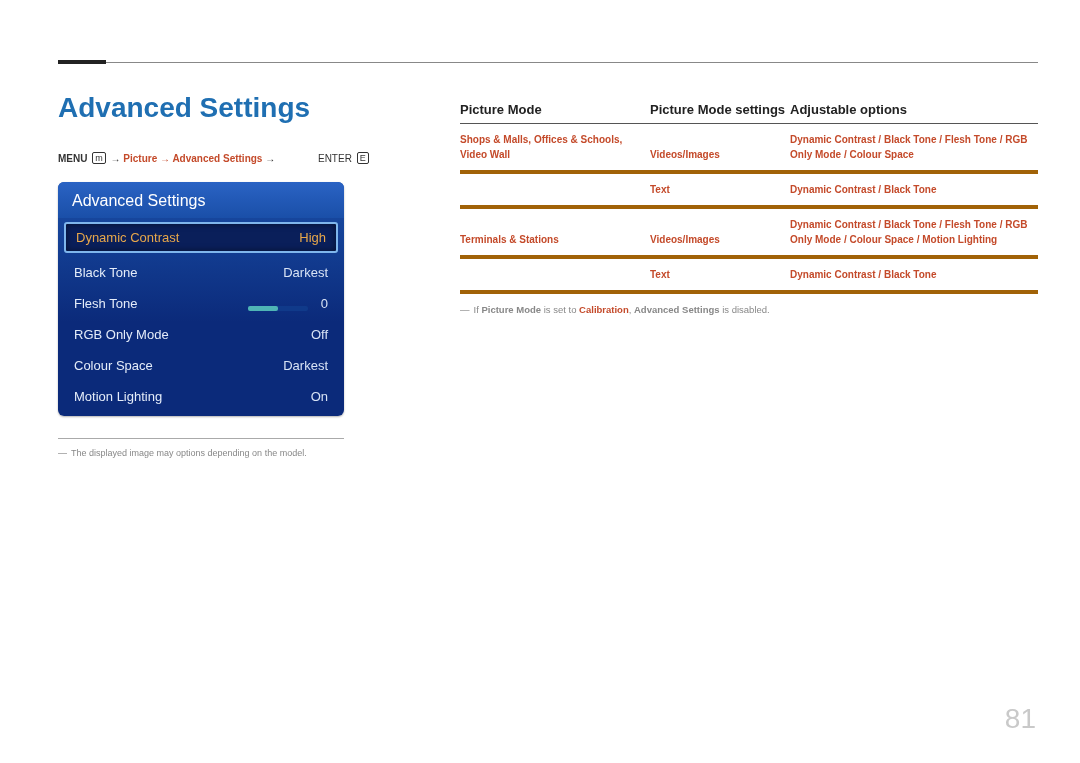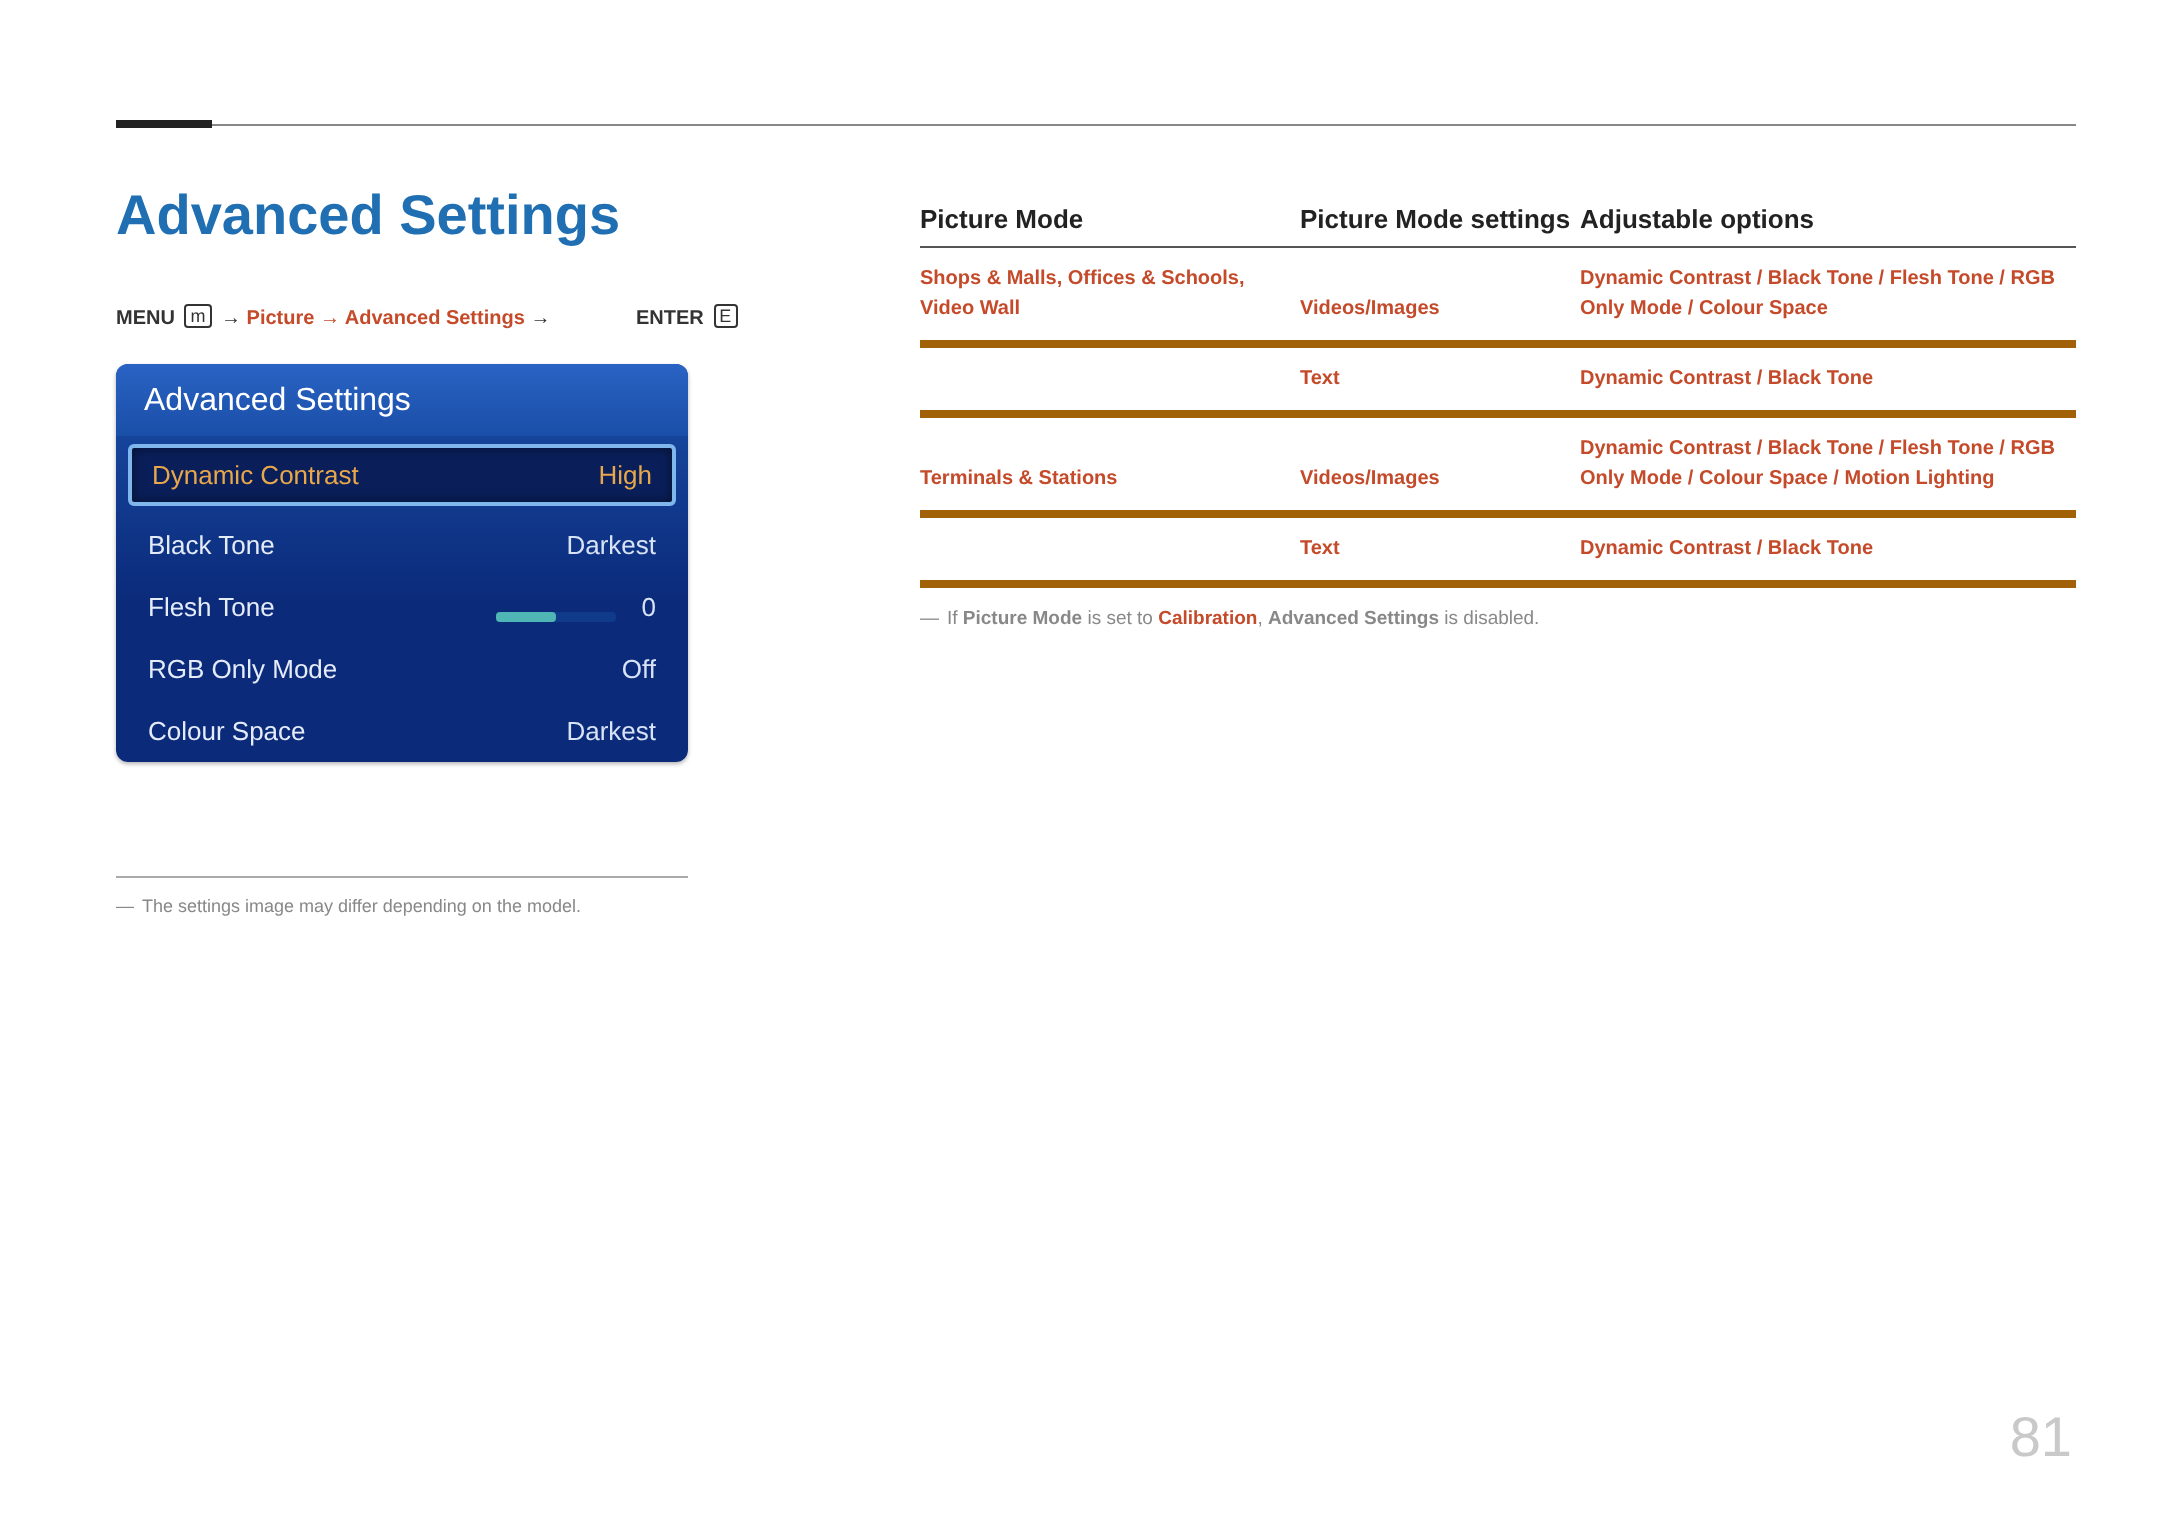--- a/index.html
+++ b/index.html
@@ -36,21 +36,21 @@
   }
   .breadcrumb {
     position: absolute;
     left: 58px;
     top: 152px;
     font-size: 10px;
     color: #333;
   }
   .breadcrumb .menu-label { font-weight: 700; }
   .breadcrumb .path { color: #c44a2a; font-weight: 600; }
-  .breadcrumb .enter-label { font-weight: 700; color: #333; padding-left: 40px; }
+  .breadcrumb .enter-label { font-weight: 400; color: #333; padding-left: 40px; }
   .menu-glyph, .enter-glyph {
     display: inline-block;
     font-size: 9px;
     border: 1px solid #333;
     border-radius: 2px;
     padding: 0 2px;
     line-height: 10px;
     vertical-align: 1px;
     margin: 0 2px;
   }
@@ -215,25 +215,29 @@
     <span class="osd-value">0</span>
   </div>
   <div class="osd-item">
     <span class="osd-label">RGB Only Mode</span>
     <span class="osd-value">Off</span>
   </div>
   <div class="osd-item">
     <span class="osd-label">Colour Space</span>
     <span class="osd-value">Darkest</span>
   </div>
+  <div class="osd-item" style="padding-bottom:12px;">
+    <span class="osd-label">Motion Lighting</span>
+    <span class="osd-value">On</span>
+  </div>
 </div>
 
 <div class="hr-thin" style="top:438px;"></div>
 <div class="note" style="top:448px;">
-  <span class="dash">―</span><span>The settings image may differ depending on the model.</span>
+  <span class="dash">―</span><span>The displayed image may options depending on the model.</span>
 </div>
 
 <div class="tbl">
   <div class="tbl-head">
     <div class="col-mode">Picture Mode</div>
     <div class="col-set">Picture Mode settings</div>
     <div class="col-opt">Adjustable options</div>
   </div>
   <div class="tbl-row">
     <div class="col-mode">Shops &amp; Malls, Offices &amp; Schools, Video Wall</div>

